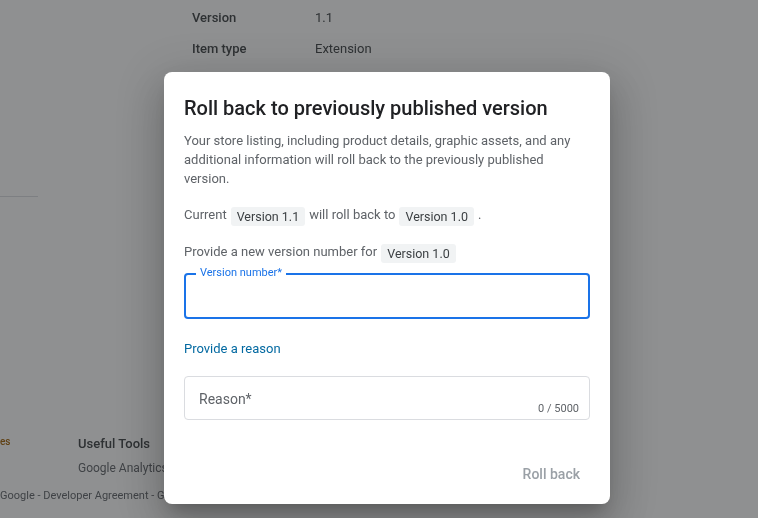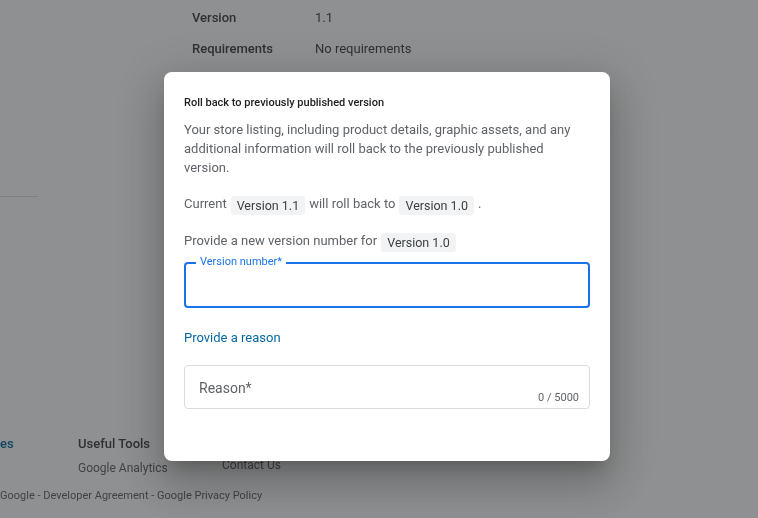--- a/index.html
+++ b/index.html
@@ -61,22 +61,22 @@
       right: 0;
       height: 90px;
     }
     .bg-footer-cols {
       display: flex;
       gap: 140px;
       padding-left: 0;
     }
     .bg-footer-col1 {
       width: 60px;
-      font-size: 13px;
-      color: #0369a1;
+      font-size: 10px;
+      color: #a16207;
       font-weight: 500;
       padding-top: 8px;
     }
     .bg-footer-col2 {
       font-size: 13px;
       color: #3c4043;
       padding-top: 8px;
       position: absolute;
       left: 78px;
     }
@@ -113,21 +113,21 @@
       top: 72px;
       width: 446px;
       background: #fff;
       border-radius: 8px;
       box-shadow: 0 11px 15px -7px rgba(0,0,0,0.2), 0 24px 38px 3px rgba(0,0,0,0.14), 0 9px 46px 8px rgba(0,0,0,0.12);
       padding: 24px 20px 14px 20px;
       display: flex;
       flex-direction: column;
     }
     .dialog-title {
-      font-size: 11px;
+      font-size: 20px;
       font-weight: 500;
       color: #202124;
       margin-bottom: 12px;
     }
     .dialog-desc {
       font-size: 13px;
       line-height: 1.45;
       color: #5f6368;
       margin-bottom: 18px;
     }
@@ -235,20 +235,24 @@
 </head>
 <body>
 
 <div class="background">
   <div class="bg-details">
     <div class="bg-row">
       <div class="bg-label">Version</div>
       <div class="bg-value">1.1</div>
     </div>
     <div class="bg-row">
+      <div class="bg-label">Item type</div>
+      <div class="bg-value">Extension</div>
+    </div>
+    <div class="bg-row">
       <div class="bg-label">Requirements</div>
       <div class="bg-value">No requirements</div>
     </div>
   </div>
   <div class="bg-divider"></div>
   <div class="bg-footer">
     <div class="bg-footer-cols">
       <div class="bg-footer-col1">es</div>
       <div class="bg-footer-col2">
         <div class="bg-footer-title">Useful Tools</div>
@@ -287,14 +291,15 @@
 
   <div>
     <div class="reason-label">Provide a reason</div>
     <div class="reason-wrap">
       <textarea class="reason-input" placeholder="Reason*" style=""></textarea>
       <div class="char-count">0 / 5000</div>
     </div>
   </div>
 
   <div class="dialog-actions">
+    <button class="btn btn-submit" disabled="">Roll back</button>
   </div>
 </div>
 
 </body></html>

